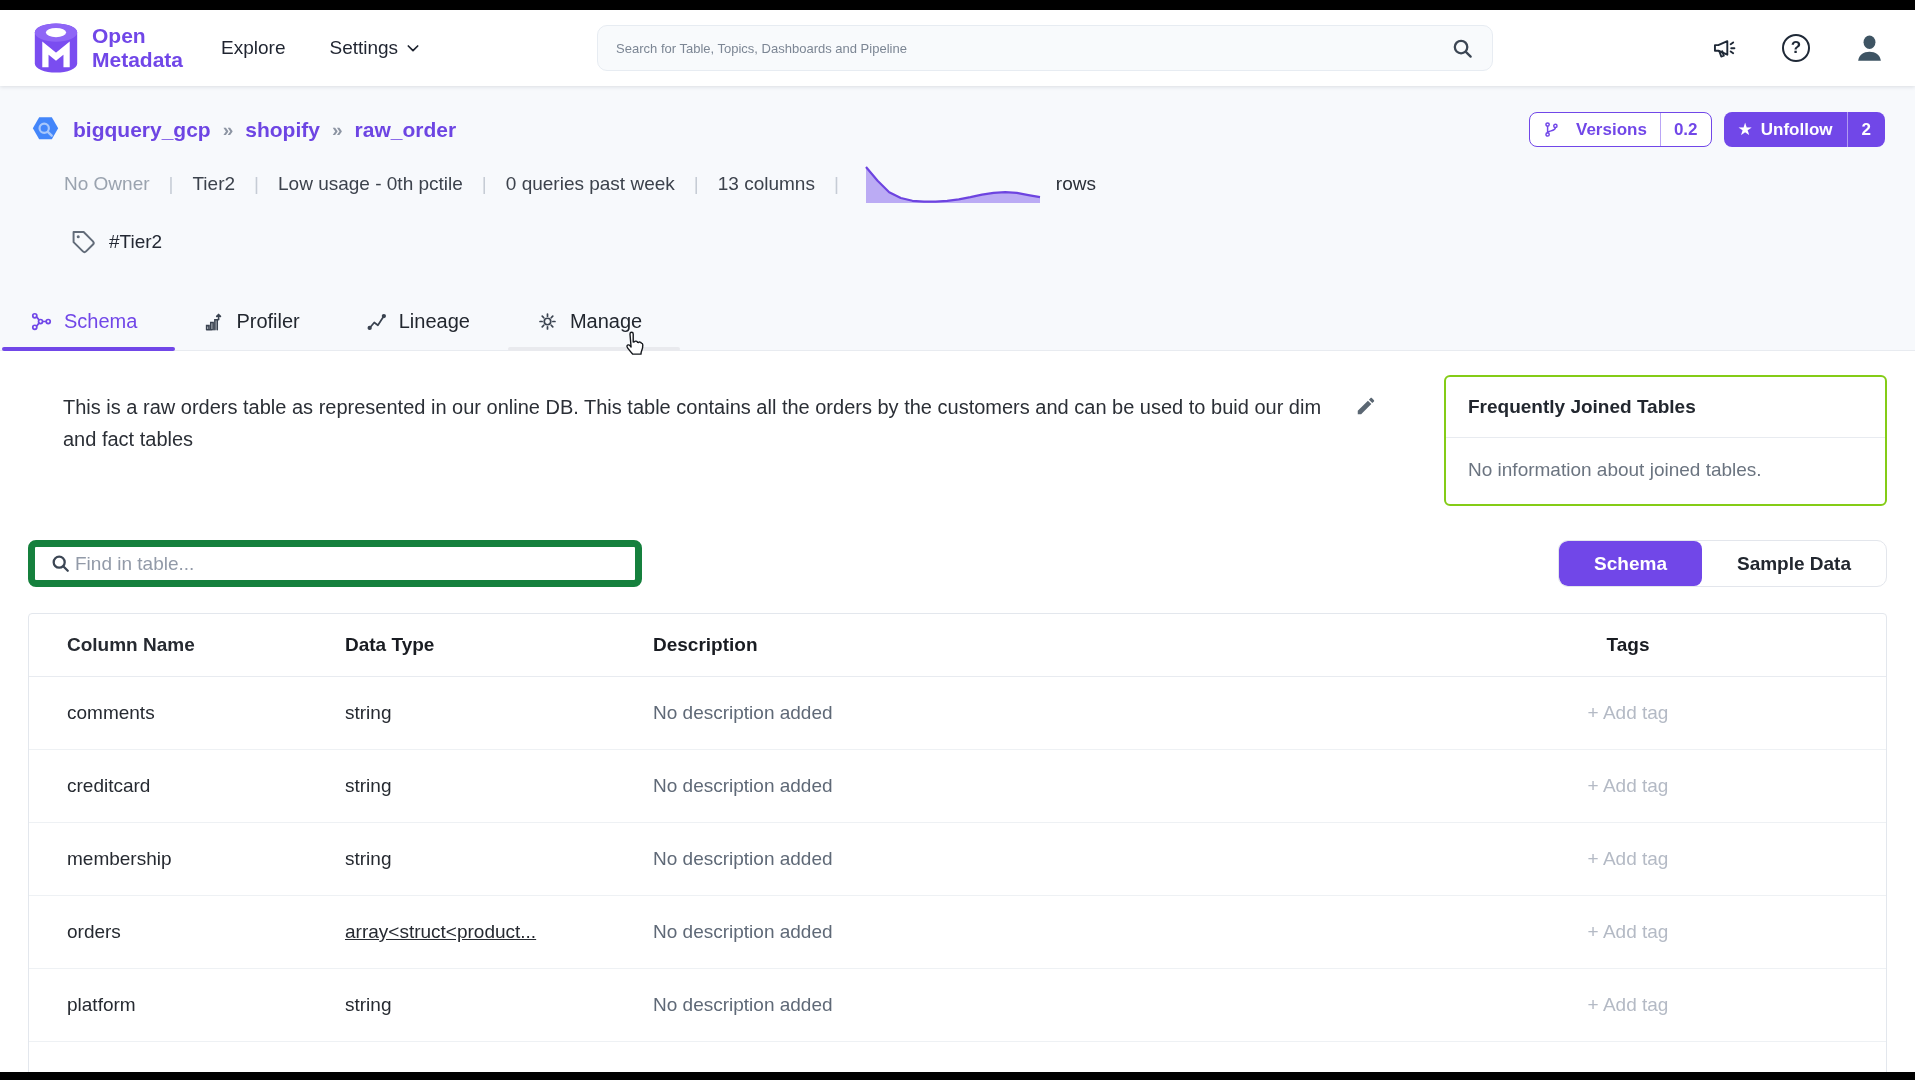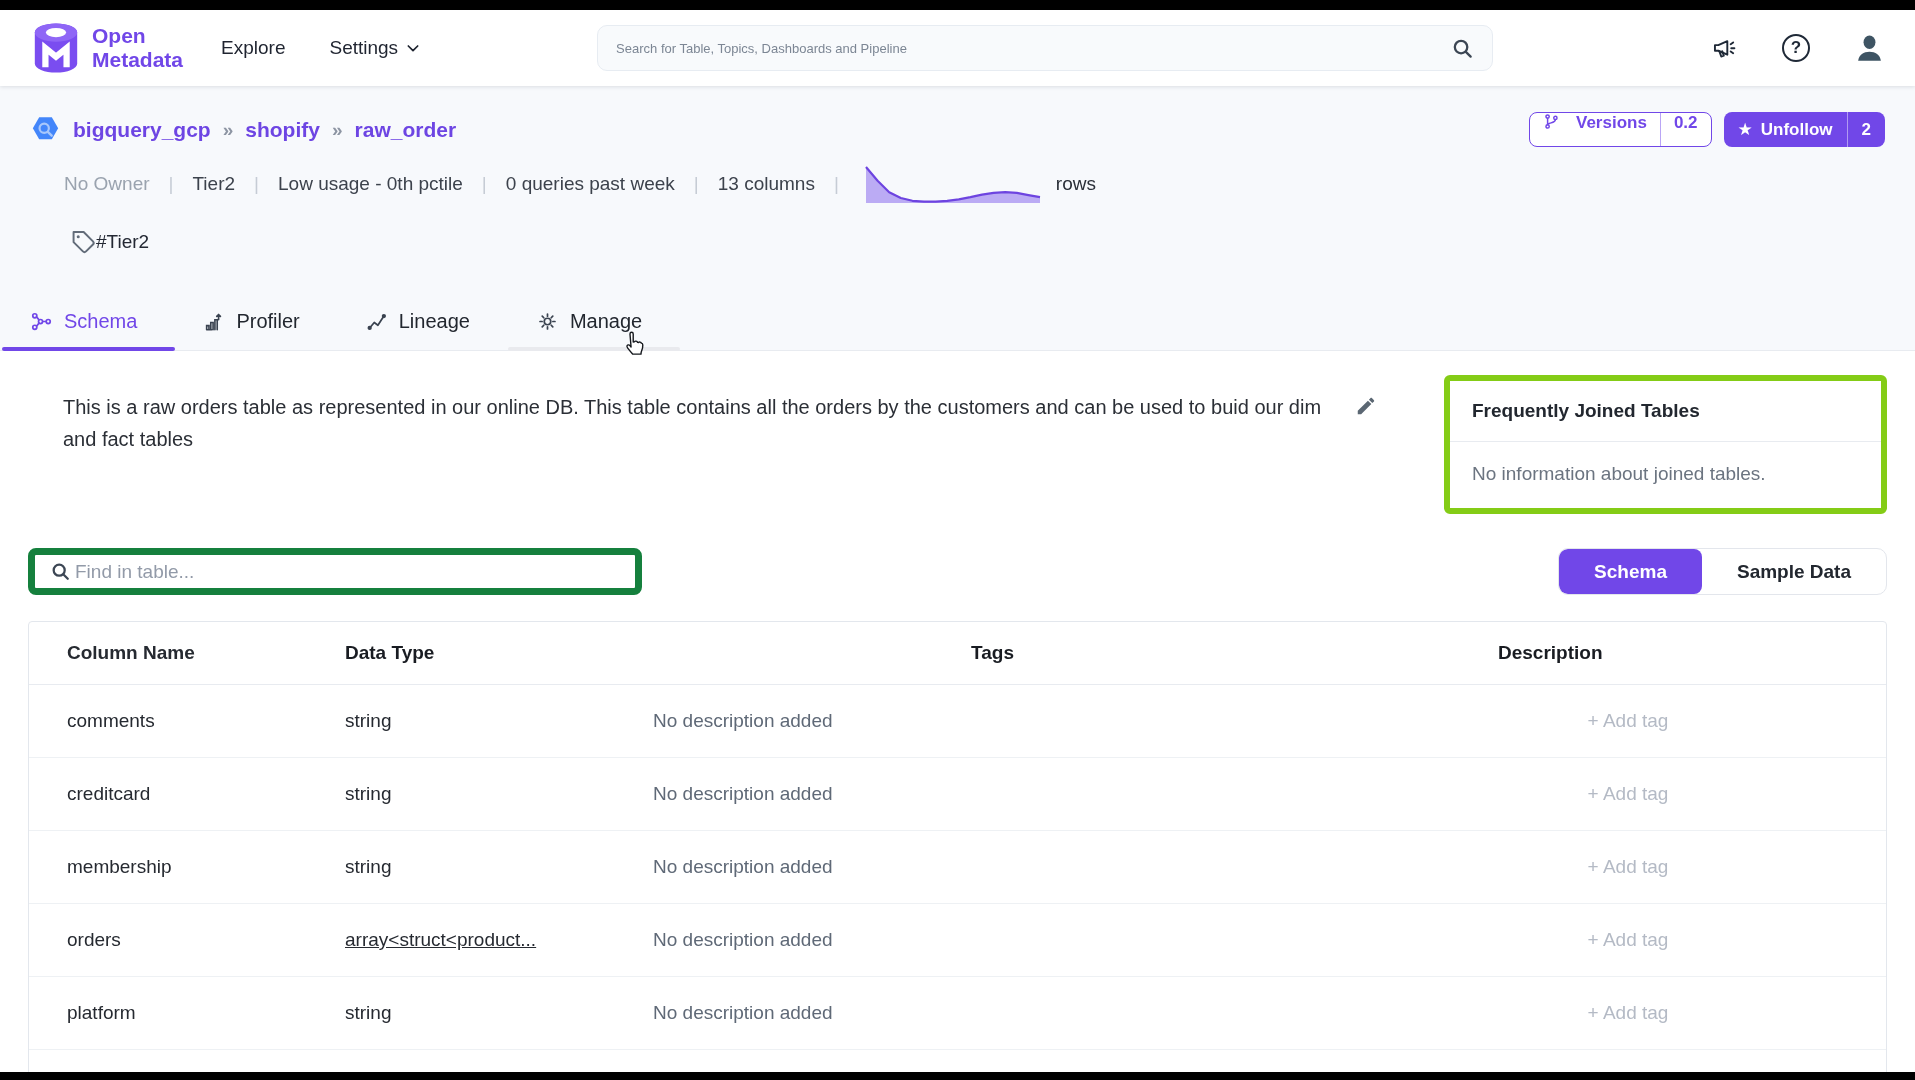--- a/index.html
+++ b/index.html
@@ -26,56 +26,56 @@
 
   
   .crumb-row { display:flex; justify-content:space-between; align-items:center; margin:26px 30px 0 30px; }
   .breadcrumb { display:flex; align-items:center; gap:12px; font-size:21px; }
   .crumb-link { color:#6d45e3; font-weight:600; cursor:pointer; }
   .crumb-sep { color:#8d95a3; font-size:19px; font-weight:bold; }
   .actions { display:flex; align-items:center; gap:12px; }
   .btn { display:flex; align-items:stretch; height:35px; border-radius:8px; font-size:17px; font-weight:600;
          cursor:pointer; overflow:hidden; }
   .btn-versions { border:1px solid #7147E8; color:#7147E8; background:#fff; }
-  .btn-versions .seg { display:flex; gap:16px; padding:0 13px; }
+  .btn-versions .seg { display:flex; align-items:center; gap:16px; padding:0 13px; }
   .btn-versions .seg + .seg { border-left:1px solid #b9a5f5; }
   .btn-unfollow { background:#7147E8; color:#fff; }
   .btn-unfollow .seg { display:flex; align-items:center; gap:8px; padding:0 14px; }
   .btn-unfollow .seg + .seg { border-left:1px solid rgba(255,255,255,.45); }
   .star { font-family:"DejaVu Sans", sans-serif; font-size:17px; line-height:1; }
 
   
   .meta-row { display:flex; align-items:center; margin:14px 30px 0 64px; font-size:19px; color:#3c424c; }
   .meta-item { white-space:nowrap; }
   .meta-item.muted { color:#9aa3af; }
   .pipe { color:#c6ccd5; margin:0 19px; font-size:19px; }
   .spark-wrap { margin-left:6px; display:flex; align-items:center; }
   .rows-label { margin-left:14px; color:#2a2f38; }
 
   
-  .tag-row { display:flex; align-items:center; margin:22px 30px 0 70px; font-size:19px; color:#232833;
+  .tag-row { display:flex; align-items:center; gap:13px; margin:22px 30px 0 70px; font-size:19px; color:#232833;
              font-weight:500; cursor:pointer; width:fit-content; }
 
   
   .tabbar { margin-top:38px; padding:0 30px; height:58px; display:flex; align-items:center;
             border-bottom:1px solid #e8ebf0; position:relative; background:#f7f9fc; }
   .tab { display:flex; align-items:center; gap:11px; font-size:20px; color:#22272f; margin-right:66px;
          height:100%; position:relative; cursor:pointer; }
   .tab .bar { position:absolute; left:-28px; right:-38px; bottom:-1px; height:4px; border-radius:2px; background:transparent; }
   .tab.active { color:#7147E8; font-weight:500; }
   .tab.active .bar { background:#7147E8; }
   .tab.hovered .bar { background:#e9eaee; }
   .cursor-glyph { position:absolute; left:620px; top:38px; pointer-events:none; }
 
   
   .content { background:#fff; padding:24px 28px 0 28px; min-height:720px; }
   .desc-row { display:flex; align-items:flex-start; }
   .description { margin:16px 0 0 35px; width:1270px; font-size:20px; line-height:32px; color:#2b2f36; }
   .edit-icon { margin:20px 0 0 22px; cursor:pointer; }
-  .fjt-card { margin-left:auto; width:443px; border:6px solid #84cc16; border-radius:6px; background:#fff; }
+  .fjt-card { margin-left:auto; width:443px; border:2px solid #84cc16; border-radius:6px; background:#fff; }
   .fjt-head { padding:19px 22px; font-size:19px; font-weight:600; color:#22272f; border-bottom:1px solid #e8ebf0; }
   .fjt-body { padding:21px 22px 23px; font-size:19px; color:#6b7480; }
 
   .controls-row { display:flex; justify-content:space-between; align-items:center; margin-top:34px; }
   .find-box { width:614px; height:47px; border:7px solid #15803d; border-radius:8px; background:#fff;
               display:flex; align-items:center; padding:0 15px; gap:4px; }
   .find-box input { flex:1; border:none; outline:none; font-size:19px; color:#1f2430; background:transparent;
                     font-family:"Liberation Sans", sans-serif; }
   .find-box input::placeholder { color:#929aa8; }
   .view-toggle { display:flex; align-items:stretch; height:47px; border:1px solid #e3e6ec; border-radius:10px;
@@ -287,22 +287,22 @@
       <div class="view-toggle">
         <span class="view-seg active">Schema</span>
         <span class="view-seg">Sample Data</span>
       </div>
     </div>
 
     <div class="schema-table">
       <div class="trow thead">
         <span class="tcell first">Column Name</span>
         <span class="tcell">Data Type</span>
+        <span class="tcell">Description</span>
         <span class="tcell tags">Tags</span>
-        <span class="tcell">Description</span>
       </div>
 
       <div class="trow">
         <span class="tcell first">comments</span>
         <span class="tcell type">string</span>
         <span class="tcell desc">No description added</span>
         <span class="tcell tags"><span class="add-tag">+ Add tag</span></span>
       </div>
       <div class="trow">
         <span class="tcell first">creditcard</span>

